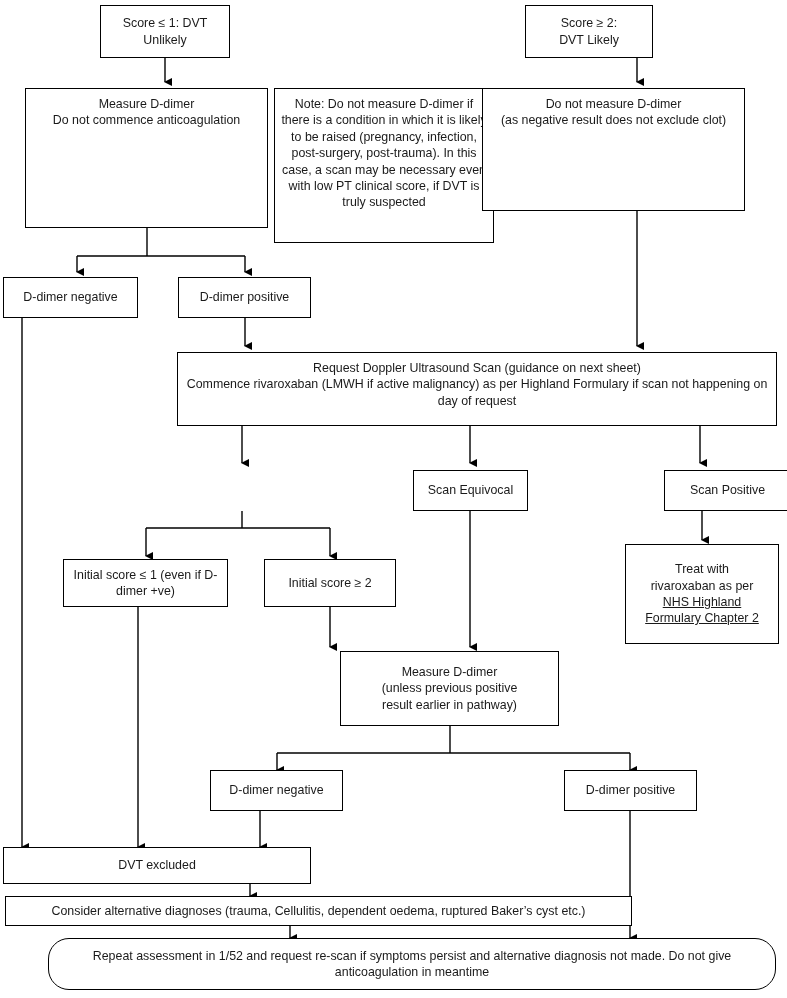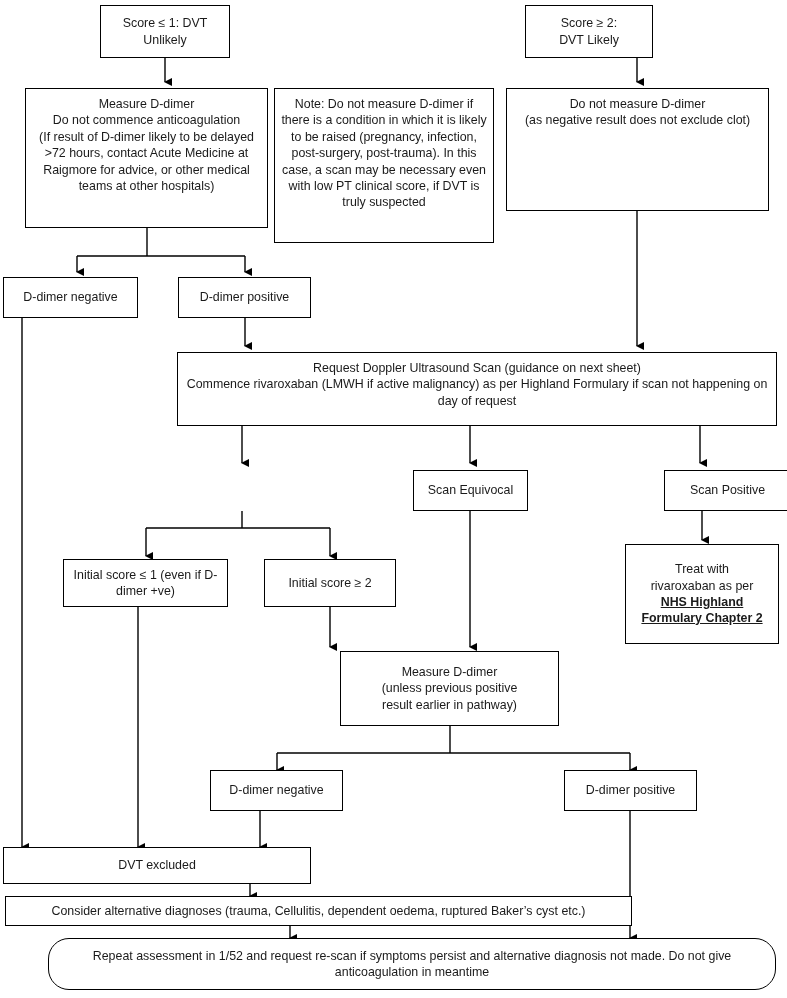--- a/index.html
+++ b/index.html
@@ -34,21 +34,21 @@
     align-items: center;
     justify-content: center;
     text-align: center;
     font-size: 12.4px;
     line-height: 1.32;
     padding: 3px 5px;
     z-index: 2;
   }
   .node .txt { width: 100%; }
   b { font-weight: normal; }
-  u { text-decoration: underline; font-weight: bold; }
+  u { text-decoration: underline; }
   .t-top { align-items: flex-start; padding-top: 7px; }
 </style>
 </head>
 <body>
 
 <div id="chart">
 
   <svg id="wires" viewBox="0 0 787 998">
     <defs>
       <marker id="ah" markerWidth="9" markerHeight="9" refX="4" refY="7" orient="auto" markerUnits="userSpaceOnUse">
@@ -115,32 +115,31 @@
     <div class="txt">
       <span>Score ≥ 2:</span><br>
       <span>DVT Likely</span>
     </div>
   </div>
 
   <div class="node t-top" style="left:25px; top:88px; width:243px; height:140px;">
     <div class="txt">
       <b>Measure D-dimer</b><br>
       <b>Do not commence anticoagulation</b><br>
-      <span>(If result of D-dimer likely to be delayed &gt;72 hours, contact Acute Medicine at Raigmore for advice, or other medical teams at other hospitals)</span>
     </div>
   </div>
 
   <div class="node t-top" style="left:274px; top:88px; width:220px; height:155px;">
     <div class="txt">
       <b>Note: Do not measure D-dimer if there is a condition in which it is likely to be raised</b>
       <span>(pregnancy, infection, post-surgery, post-trauma). In this case, a scan may be necessary even with low PT clinical score, if DVT is truly suspected</span>
     </div>
   </div>
 
-  <div class="node t-top" style="left:506px; top:88px; width:263px; height:123px;">
+  <div class="node t-top" style="left:482px; top:88px; width:263px; height:123px;">
     <div class="txt">
       <b>Do not measure D-dimer</b><br>
       <span>(as negative result does not exclude clot)</span>
     </div>
   </div>
 
   <div class="node" style="left:3px; top:277px; width:135px; height:41px;">
     <span class="txt">D-dimer negative</span>
   </div>
 

